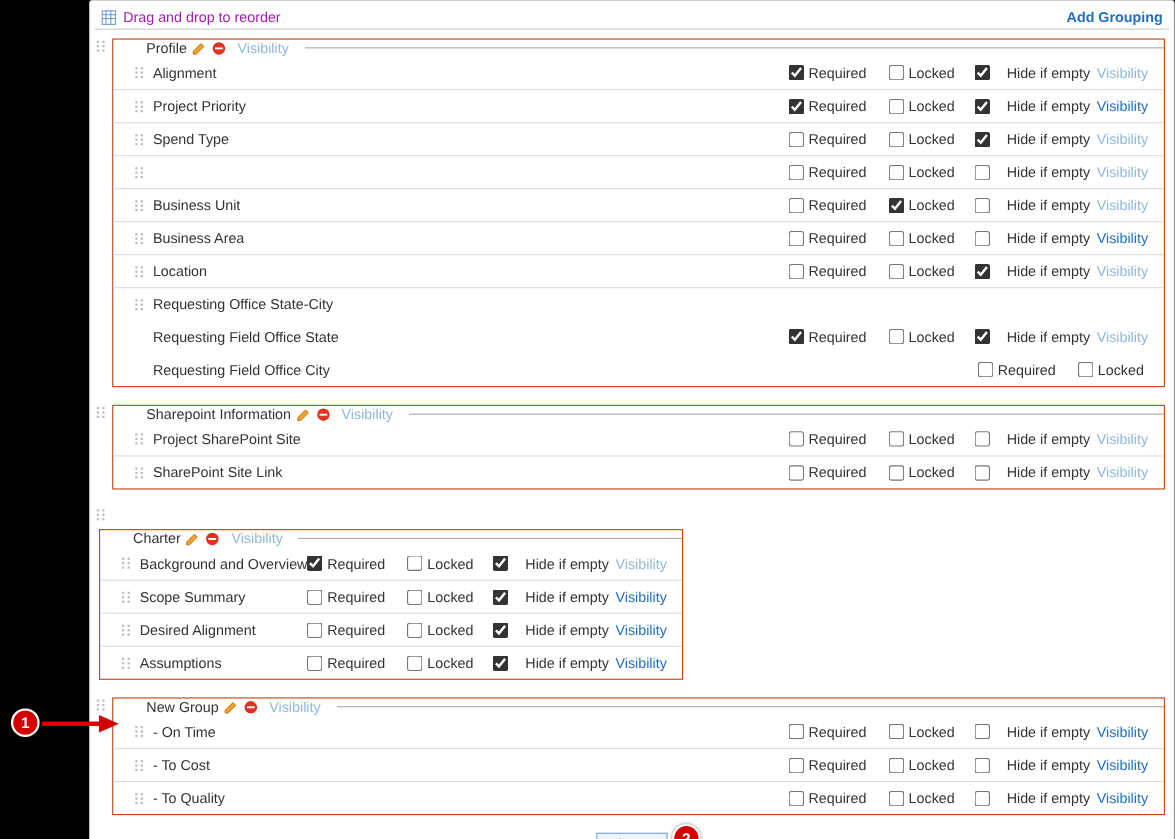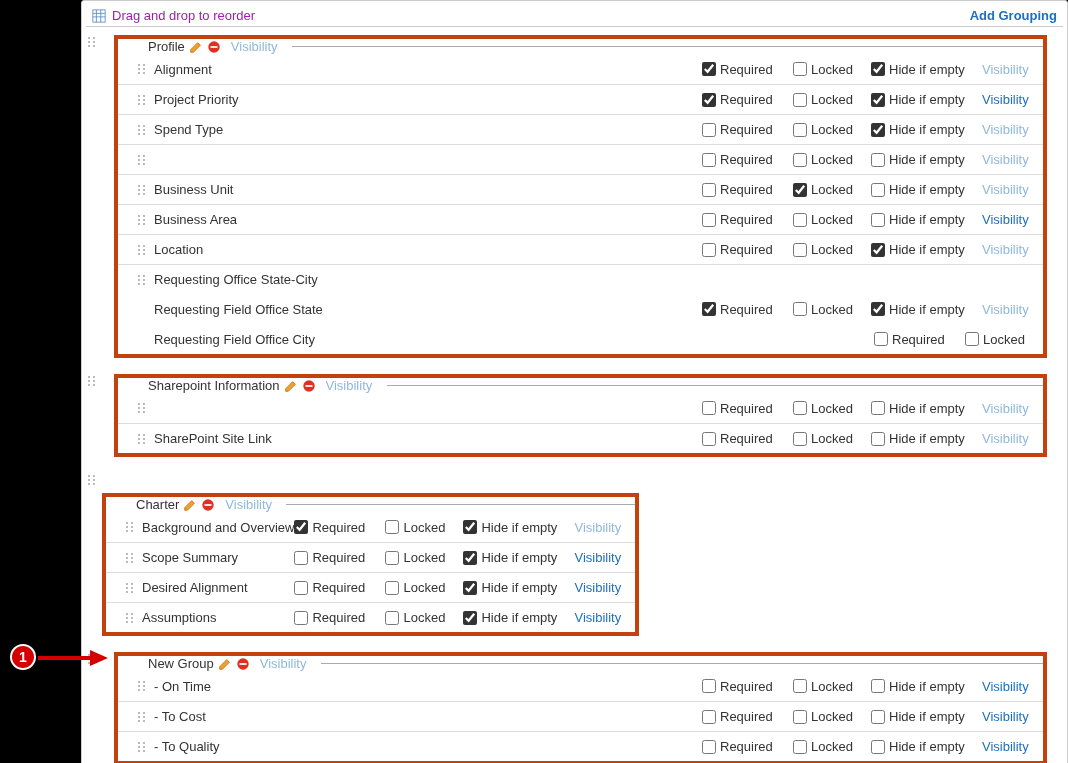--- a/index.html
+++ b/index.html
@@ -3,38 +3,38 @@
 <meta charset="utf-8">
 <style>
   * { box-sizing: border-box; margin: 0; padding: 0; }
   body { font-family: Arial, sans-serif; font-size: 13px; color: #333; background: #000; }
   .outer { width: 1068px; height: 763px; background: #000; position: relative; }
   .panel { position: absolute; left: 81px; top: 0; width: 987px; background: #fff; border: 1px solid #ccc; border-radius: 3px; padding: 4px; }
   .topbar { display: flex; align-items: center; border-bottom: 1px solid #ccc; padding: 3px 6px; }
   .topbar .reorder-icon { width: 14px; height: 14px; margin-right: 6px; }
   .topbar .hint { color: #a21caf; flex: 1; }
   .topbar .add-grouping { color: #1e6fbf; cursor: pointer; font-weight: 600; }
-  .group-wrap { border: 4px solid #c2410c; margin: 8px 16px; padding: 0; }
+  .group-wrap { border: 1px solid #c2410c; margin: 8px 4px; padding: 0; }
   .row-hdr, .row-itm { display: flex; align-items: center; min-height: 30px; }
   .row-itm { border-top: 1px solid #ddd; }
   .group-wrap .row-itm:first-of-type { border-top: none; }
   .drag-out { width: 12px; display: flex; justify-content: center; align-items: center; }
   .drag-in { width: 12px; margin-left: 18px; display: flex; justify-content: center; align-items: center; }
   .drag-dots { display: grid; grid-template-columns: 3px 3px; gap: 2px; }
   .drag-dots span { width: 2px; height: 2px; background: #bbb; display: block; }
   .name { flex: 1; padding-left: 6px; }
   .name.sub { padding-left: 36px; }
   .controls { display: flex; align-items: center; margin-left: auto; padding-right: 6px; gap: 6px; }
   .cb { display: flex; align-items: center; gap: 4px; }
   .cb input { width: 14px; height: 14px; }
   .vis-link { color: #1e6fbf; cursor: pointer; width: 55px; text-align: left; }
   .vis-link.muted { color: #8fb8dc; }
   .cb-req { width: 85px; }
   .cb-lock { width: 72px; }
-  .cb-hide { width: 105px; }
+  .cb-hide { width: 105px; justify-content: space-between; }
   fieldset.hdr-fs { border: none; border-top: 1px solid #aaa; margin: 0; padding: 0; }
   fieldset.hdr-fs legend { padding: 0 6px 0 30px; display: flex; align-items: center; gap: 4px; }
   .icon-edit, .icon-del { width: 14px; height: 14px; display:inline-flex; }
   .save-row { text-align: center; padding: 8px 0; }
   .save-btn { background: #eef4fb; border: 1px solid #7aa6cc; padding: 2px 16px; cursor: pointer; color: #333; }
   
   .badge { position: absolute; width: 26px; height: 26px; border-radius: 50%; background: #d40000; color: #fff; border: 2px solid #fff; display: flex; align-items: center; justify-content: center; font-weight: bold; font-size: 14px; box-shadow: 0 0 3px rgba(0,0,0,.5); z-index: 20; }
   .arrow { position: absolute; z-index: 19; }
   input[type="checkbox"] { accent-color: #333; }
 </style>
@@ -360,20 +360,21 @@
               <div class="drag-in">
                 <div class="drag-dots">
                   <span></span>
                   <span></span>
                   <span></span>
                   <span></span>
                   <span></span>
                   <span></span>
                 </div>
               </div>
+              <div class="name">Project SharePoint Site</div>
               <div class="controls">
                 <label class="cb cb-req">
                   <input type="checkbox" style="">
                   <span>Required</span>
                 </label>
                 <label class="cb cb-lock">
                   <input type="checkbox" style="">
                   <span>Locked</span>
                 </label>
                 <label class="cb cb-hide">

